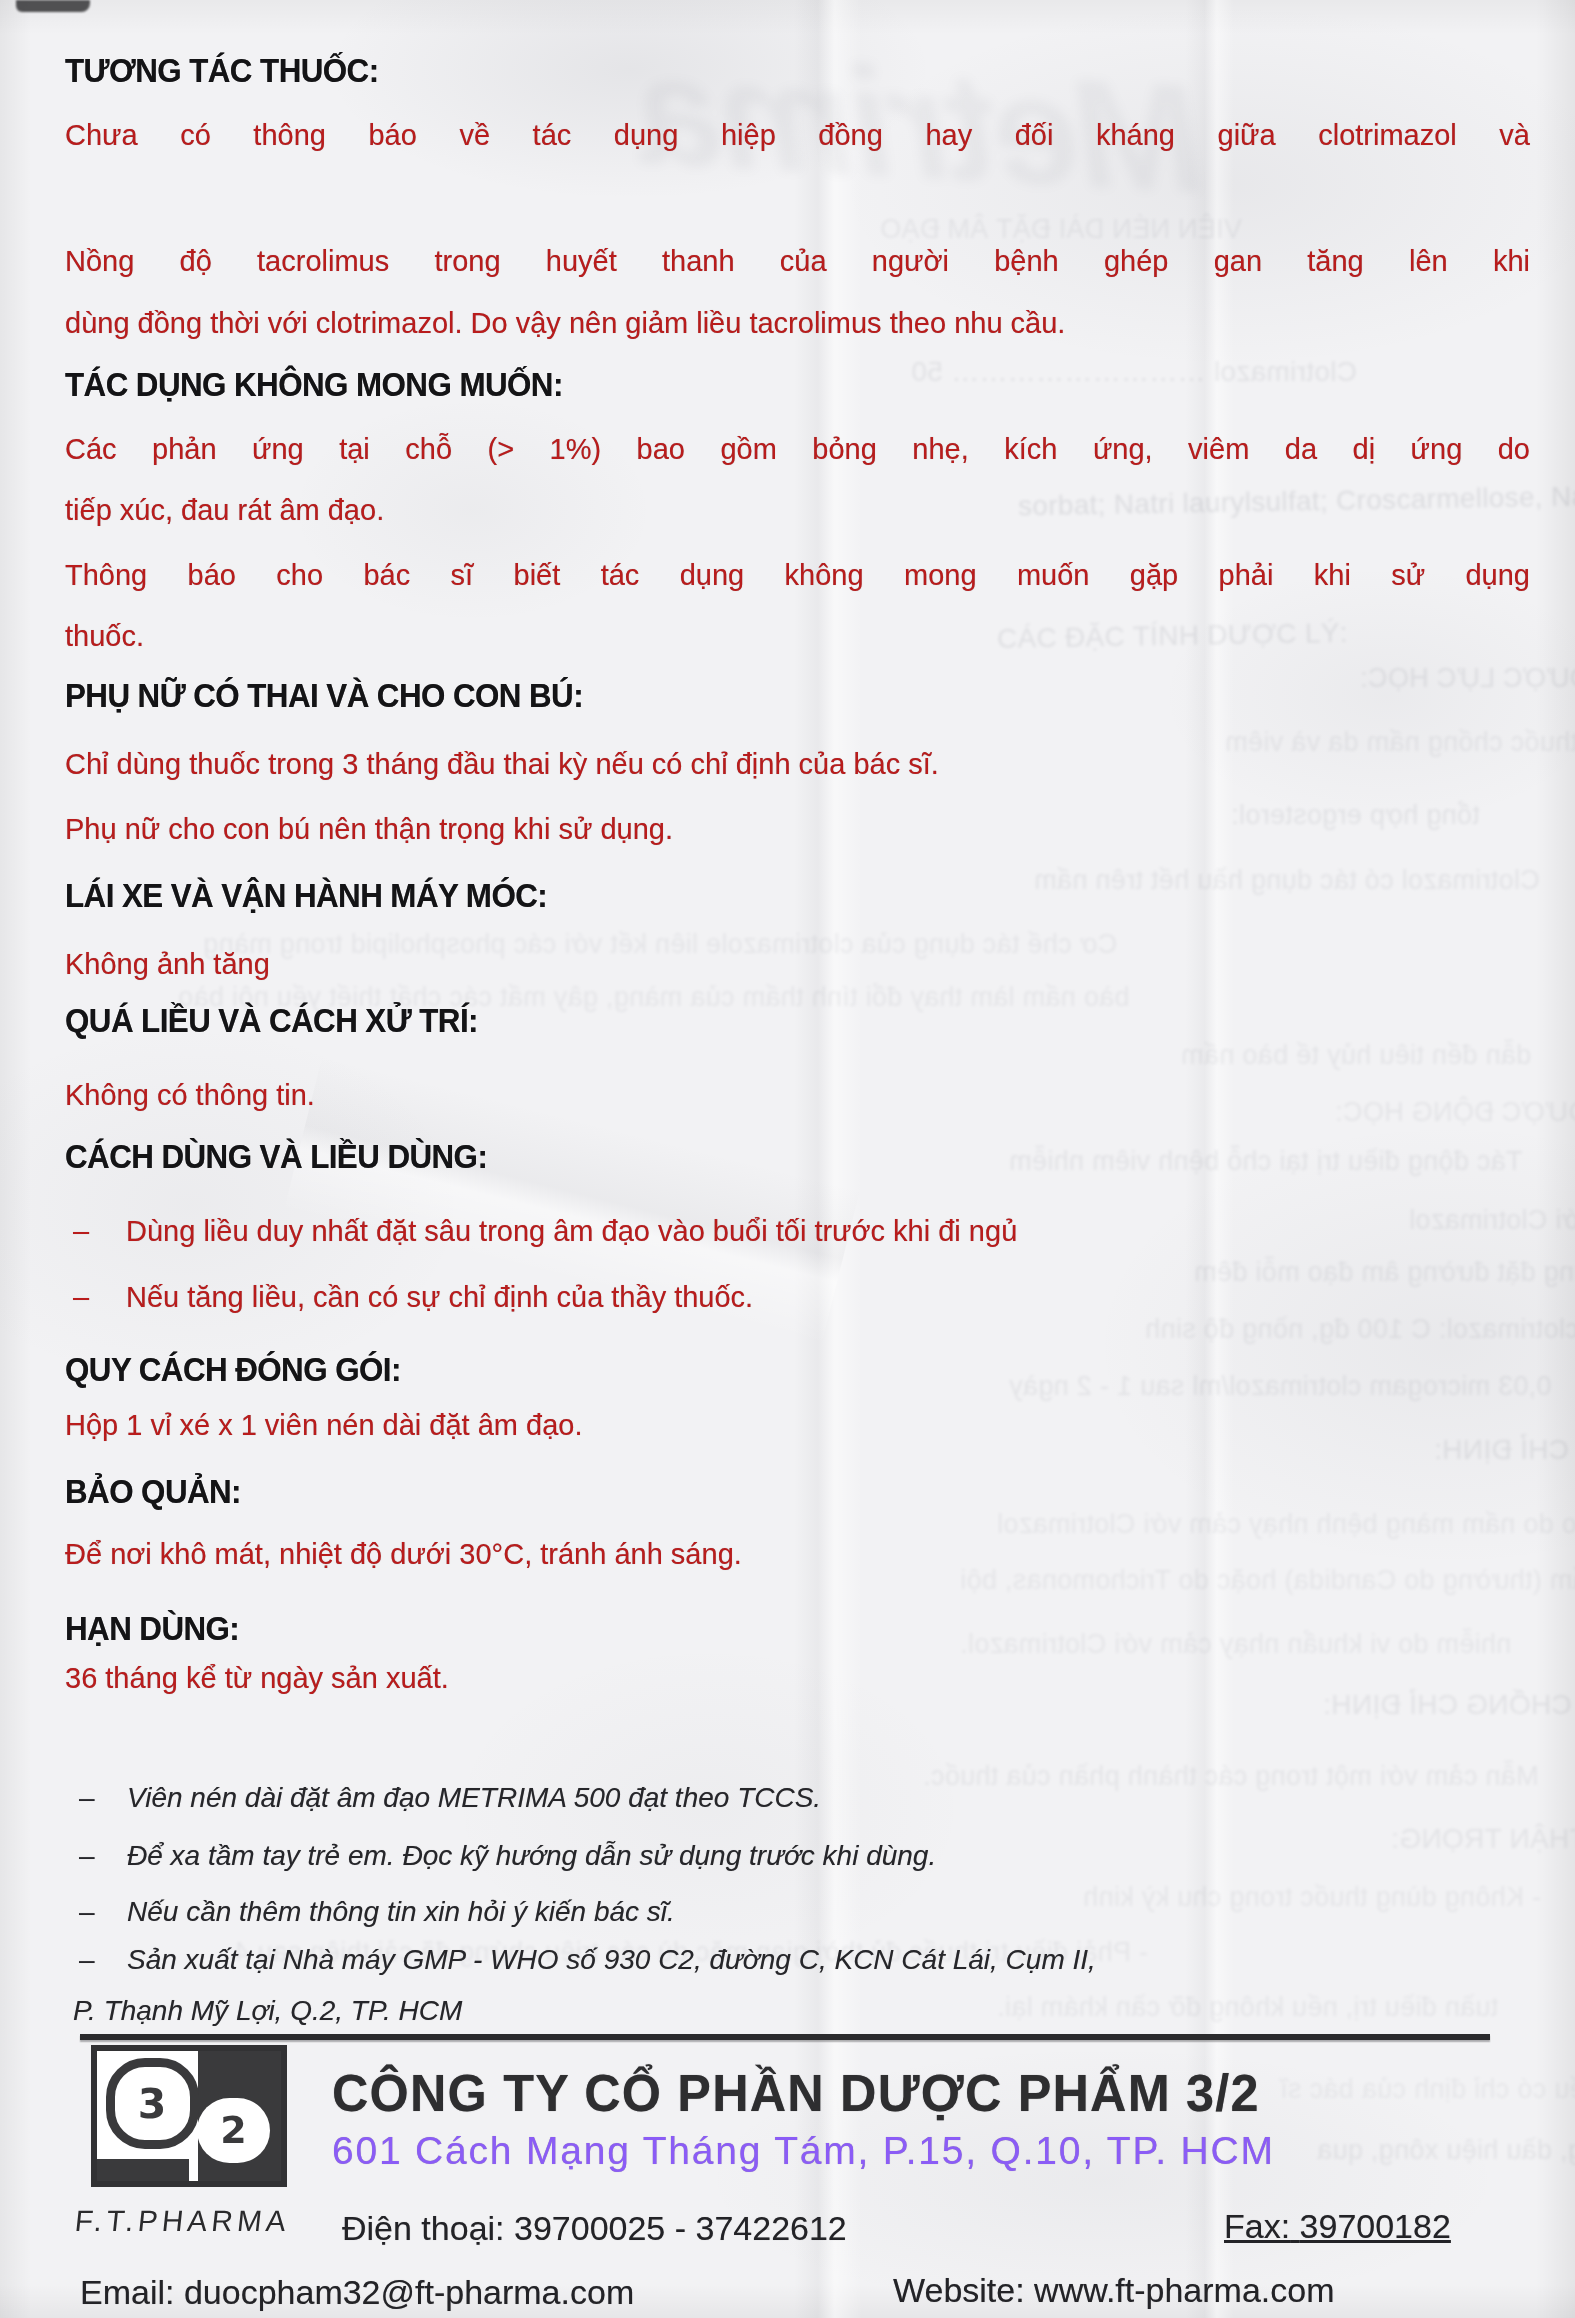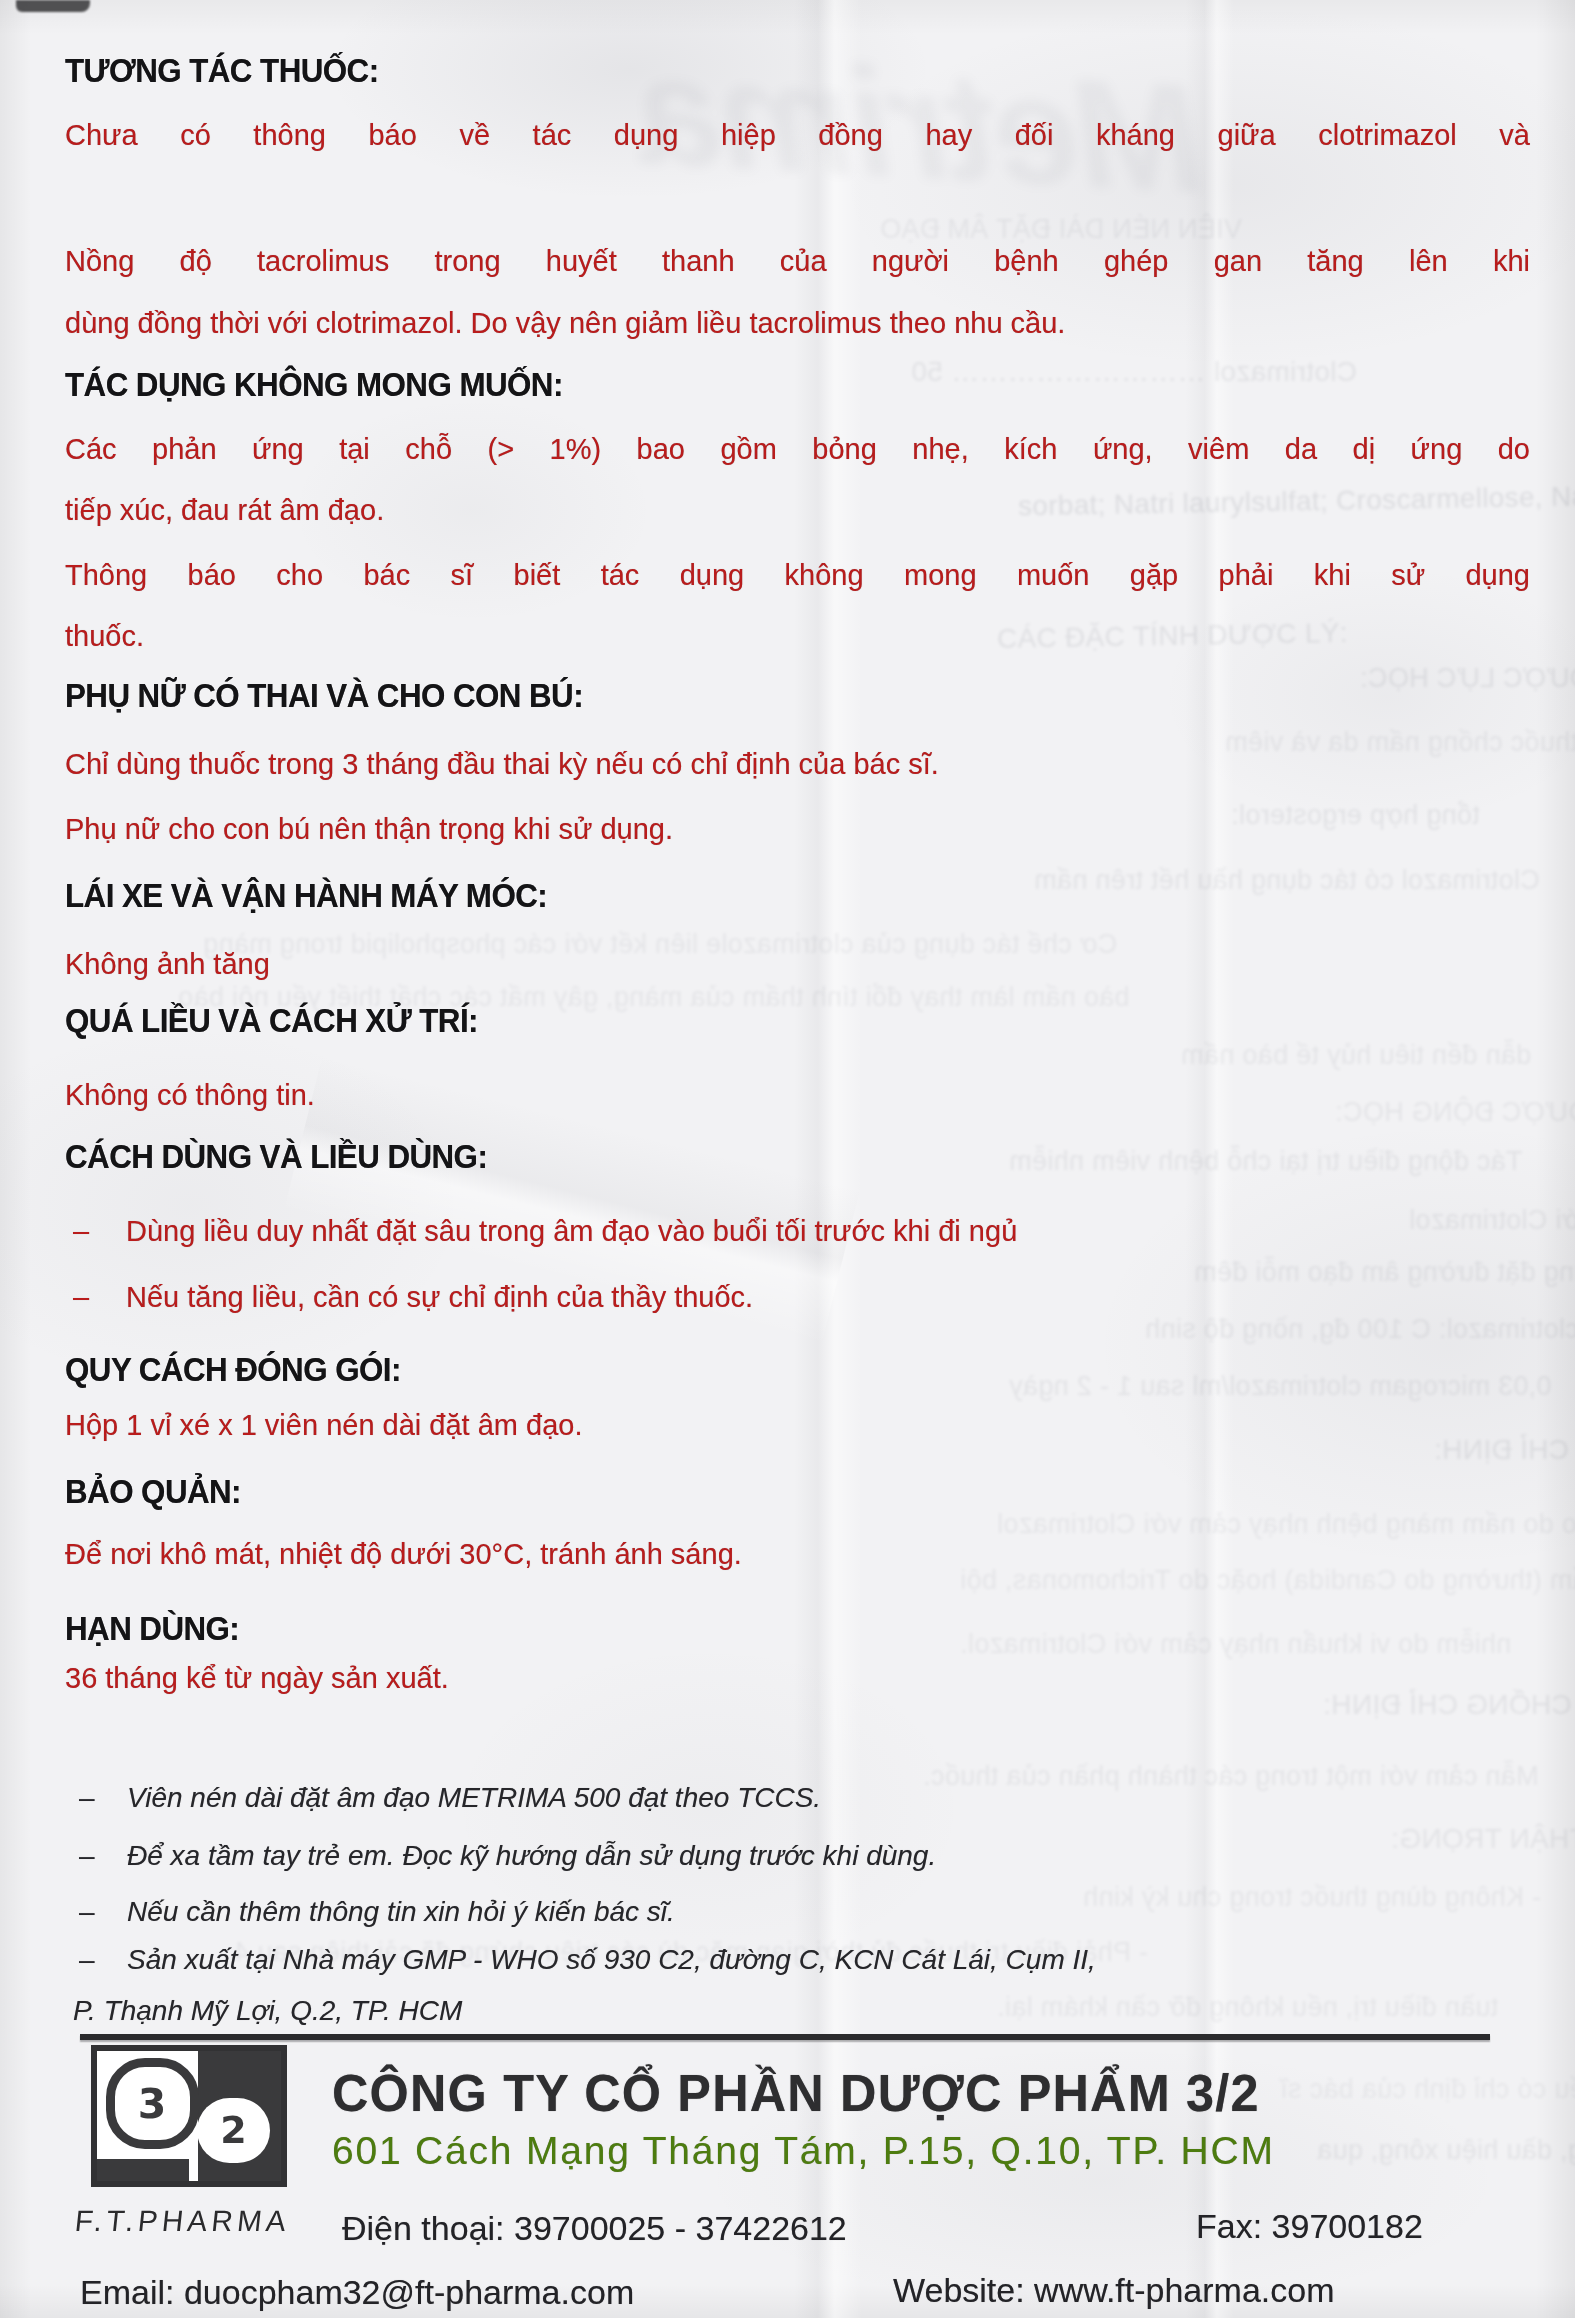--- a/index.html
+++ b/index.html
@@ -75,26 +75,26 @@
     border:9.2px solid #3a3a3c;border-radius:39px;display:flex;align-items:center;justify-content:center;
     font-family:"DejaVu Sans", sans-serif;font-weight:bold;font-size:41px;color:#3a3a3c;}
   .logo .capR{position:absolute;right:11px;bottom:18.5px;width:73px;height:65px;background:#fff;
     border-radius:34px;display:flex;align-items:center;justify-content:center;
     font-family:"DejaVu Sans", sans-serif;font-weight:bold;font-size:38px;color:#3a3a3c;}
   .ft-caption{position:absolute;left:75px;top:2204px;font-size:29.5px;letter-spacing:4.3px;color:#2a2a2c;
     font-weight:400;transform:skewX(-6deg);white-space:nowrap;}
   .company{position:absolute;left:332px;top:2063px;font-size:52px;font-weight:bold;color:#2e2e30;
     letter-spacing:1.2px;transform:scaleX(.97);transform-origin:left top;white-space:nowrap;
     text-shadow:0 0 0.9px rgba(20,20,22,.5);}
-  .address{position:absolute;left:332px;top:2129px;font-size:39px;color:#4d7c0f;letter-spacing:1.8px;
+  .address{position:absolute;left:332px;top:2129px;font-size:39px;color:#8b5cf6;letter-spacing:1.8px;
     white-space:nowrap;text-shadow:0 0 0.7px rgba(20,20,22,.4);}
   .contact{position:absolute;font-size:34px;color:#232327;white-space:nowrap;
     text-shadow:0 0 0.7px rgba(20,20,22,.4);}
   .c-phone{left:342px;top:2209px;}
-  .c-fax{left:1196px;top:2207px;}
+  .c-fax{left:1224px;top:2207px;text-decoration:underline;}
   .c-email{left:80px;top:2273px;}
   .c-web{left:893px;top:2271px;text-align:center;}
 </style>
 </head>
 <body>
 
 <div class="page">
   <div class="texture"></div>
   <div class="crease v1"></div>
   <div class="crease v2"></div>

